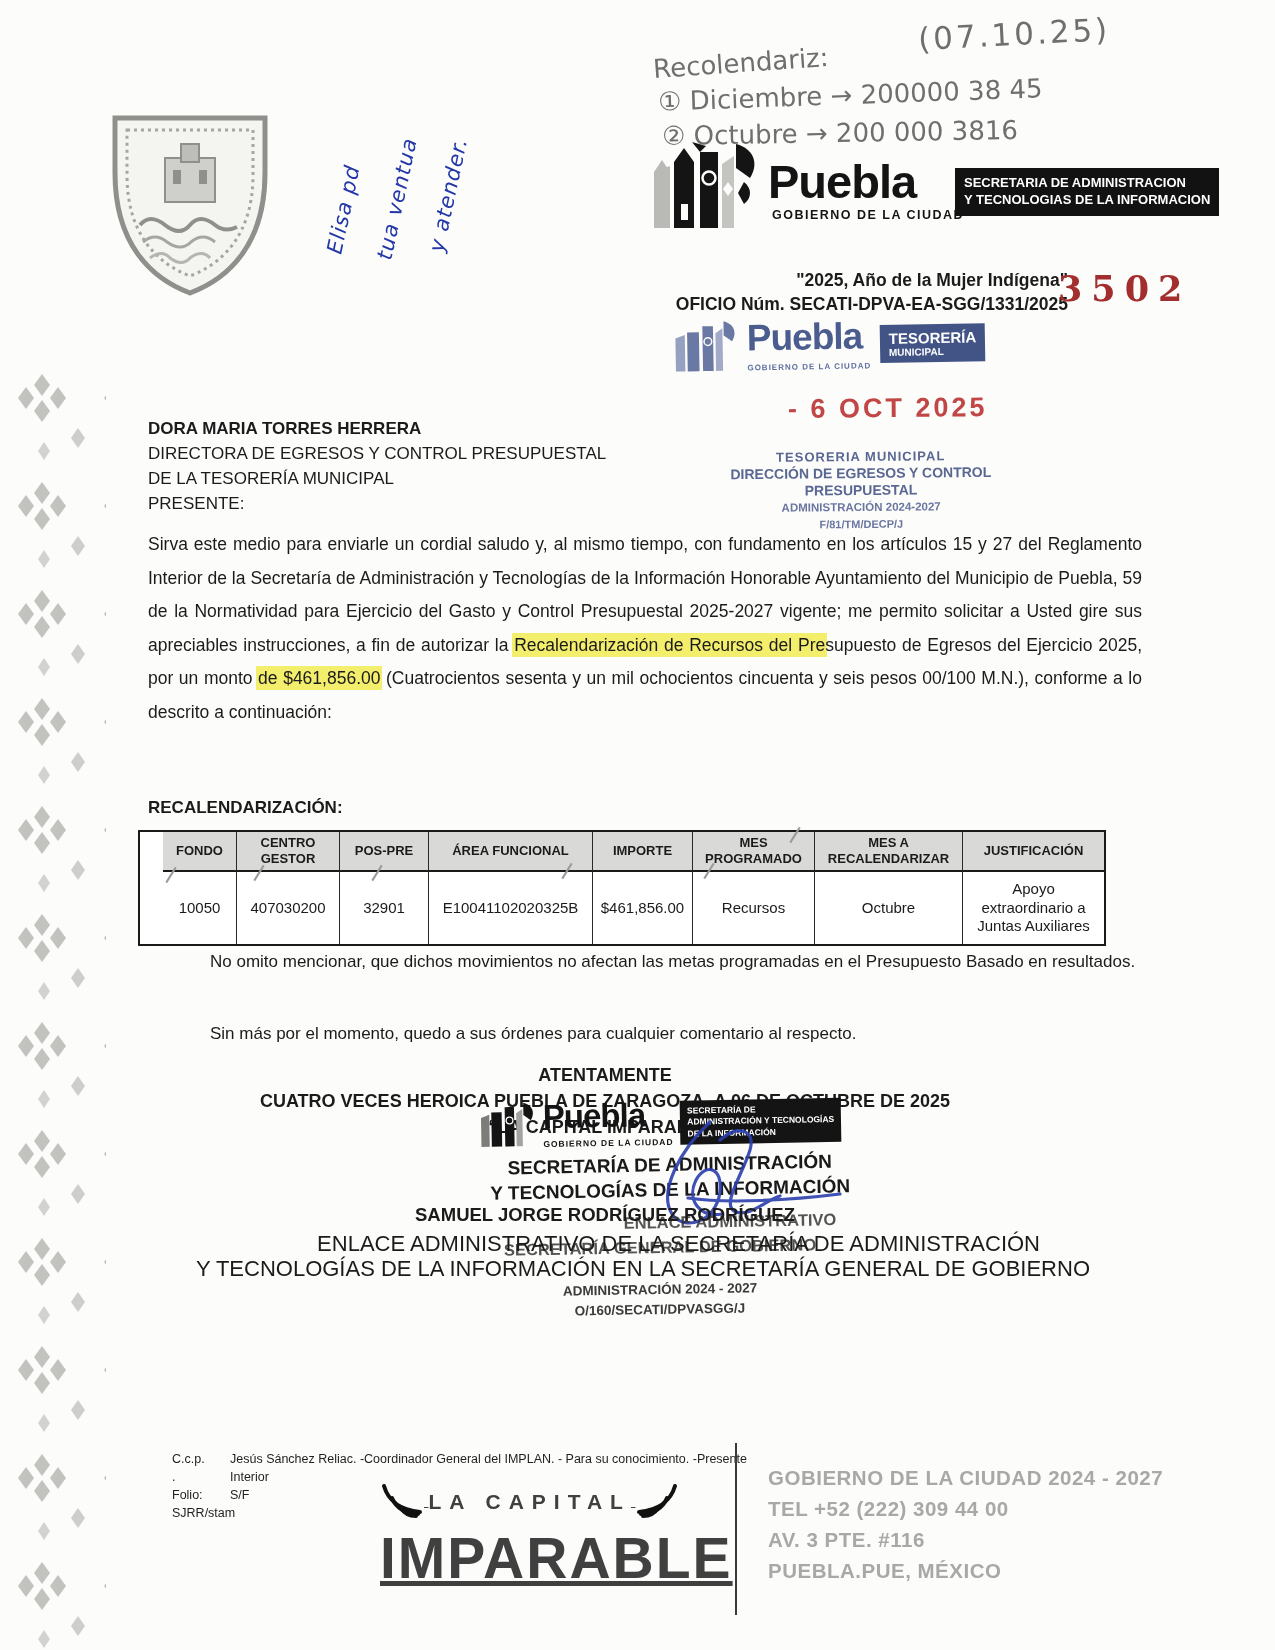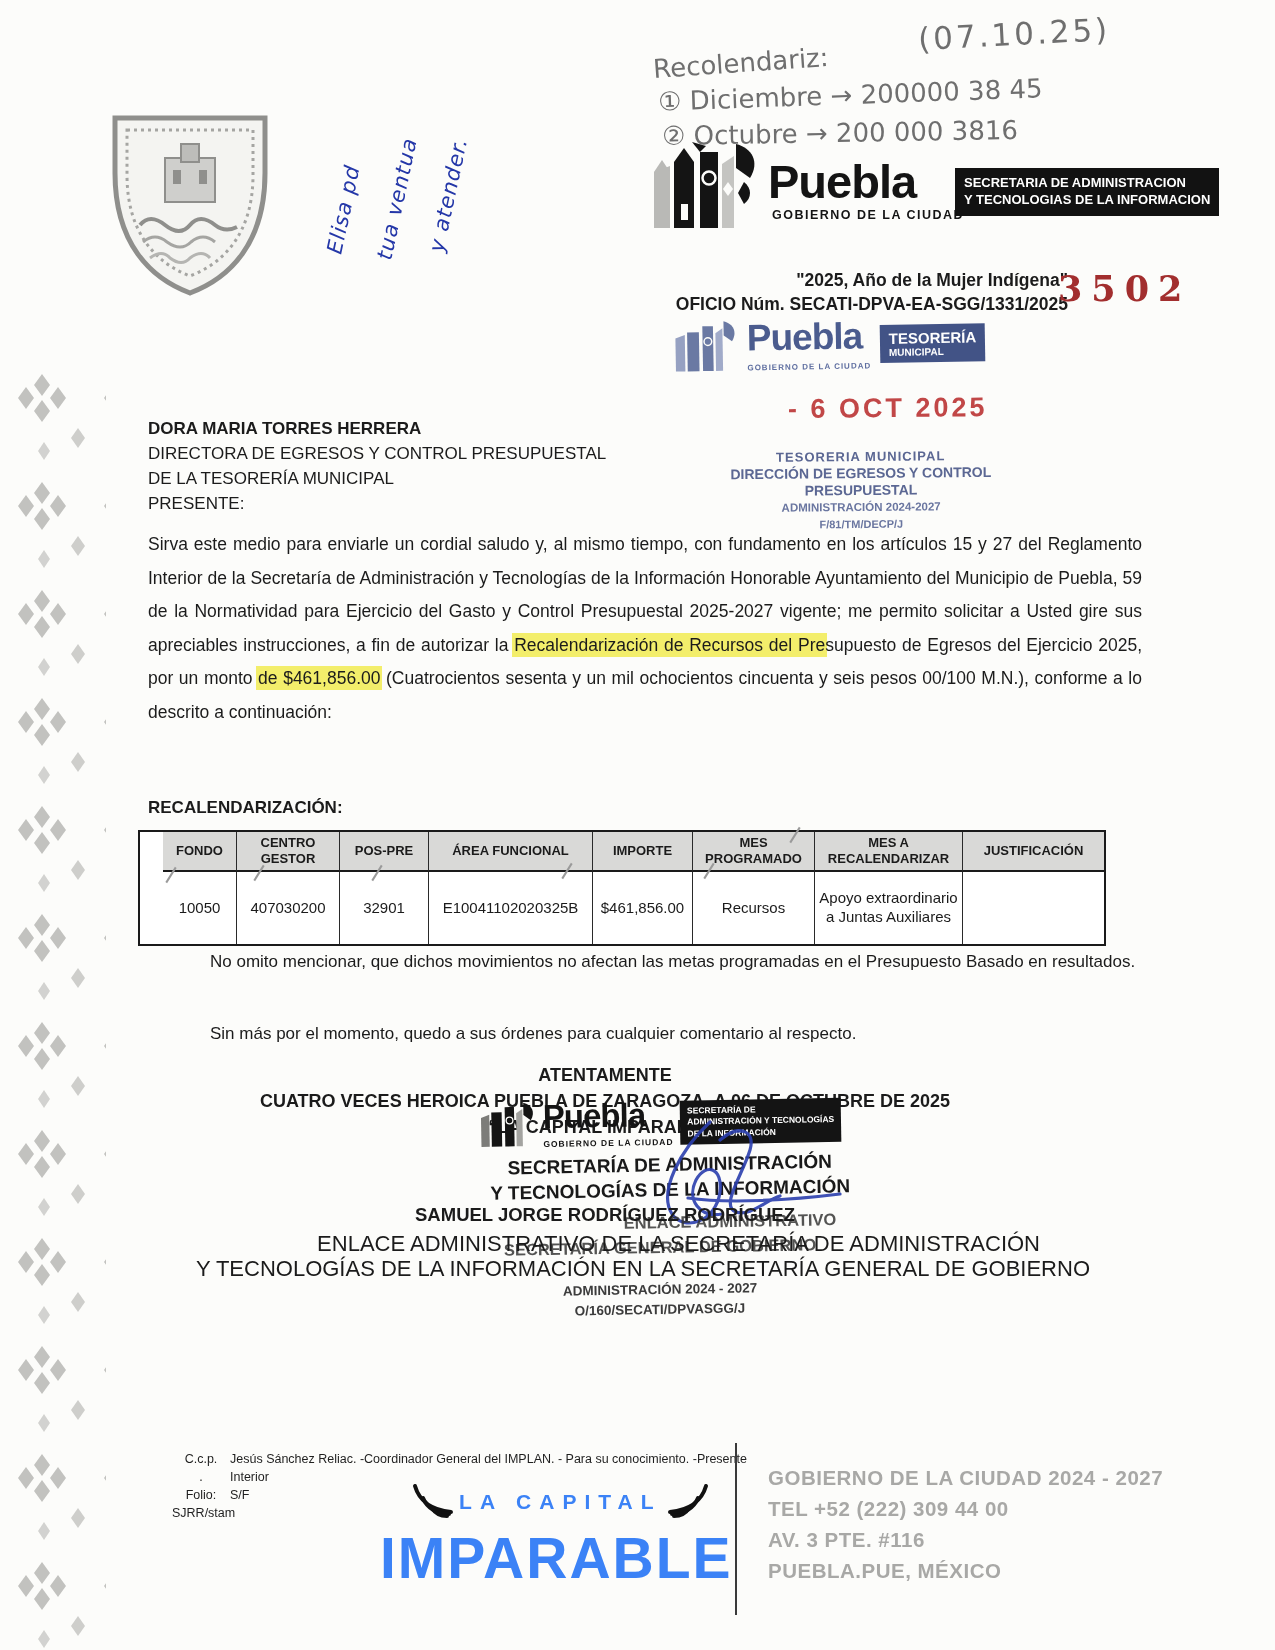--- a/index.html
+++ b/index.html
@@ -46,23 +46,23 @@
   .sig-stamp .brand-sub{font-size:8.5px;letter-spacing:1px;}
   .sig-box{background:#141414;color:#fff;font-weight:bold;font-size:8.5px;line-height:1.35;padding:5px 7px;text-align:left;}
   .stamp-bold{font-weight:bold;font-size:19px;line-height:25px;text-align:center;transform:rotate(-1.2deg);color:#191919;}
   .sig-name{font-weight:bold;font-size:18.5px;text-align:center;}
   .sig-role{font-size:22px;text-align:right;line-height:25px;}
   .stamp-overlay{font-weight:bold;font-size:16.5px;color:#30302f;opacity:.82;text-align:center;transform:rotate(-1deg);white-space:nowrap;}
   .stamp-small{font-weight:bold;font-size:13.5px;color:#3c3c3c;text-align:center;transform:rotate(-1deg);}
   
   .ccp{font-size:12.5px;line-height:18px;color:#1f1f1f;}
   .ccp-row{display:flex;}
-  .ccp-row .lbl{width:58px;flex:none;text-align:center;}
-  
-  .foot-logo{text-align:right;color:#3b82f6;}
+  .ccp-row .lbl{width:58px;flex:none;}
+  
+  .foot-logo{text-align:left;color:#404040;text-decoration:underline;}
   .foot-cap{font-weight:bold;font-size:21px;letter-spacing:8px;display:inline-block;vertical-align:middle;}
   .foot-imp{font-weight:bold;font-size:57px;letter-spacing:2px;line-height:1;margin-top:8px;}
   .foot-div{width:2px;background:#3a3a3a;}
   .foot-txt{color:#a8a8a6;font-size:20.5px;line-height:31px;font-weight:bold;letter-spacing:.5px;}
   .wing{display:inline-block;vertical-align:middle;}
 </style>
 </head>
 <body>
 
 <div class="page">
@@ -190,20 +190,21 @@
       <div class="th">IMPORTE</div>
       <div class="th">MES PROGRAMADO</div>
       <div class="th">MES A RECALENDARIZAR</div>
       <div class="th">JUSTIFICACIÓN</div>
       <div class="td">10050</div>
       <div class="td">407030200</div>
       <div class="td">32901</div>
       <div class="td">E10041102020325B</div>
       <div class="td">$461,856.00</div>
       <div class="td">Recursos</div>
+      <div class="td">Octubre</div>
       <div class="td">Apoyo extraordinario a Juntas Auxiliares</div>
     </div>
     <span class="tick" style="left:24px;top:44px;"></span>
     <span class="tick" style="left:112px;top:42px;"></span>
     <span class="tick" style="left:230px;top:42px;"></span>
     <span class="tick" style="left:420px;top:40px;"></span>
     <span class="tick" style="left:562px;top:40px;"></span>
     <span class="tick" style="left:648px;top:4px;"></span>
   </div>
 

